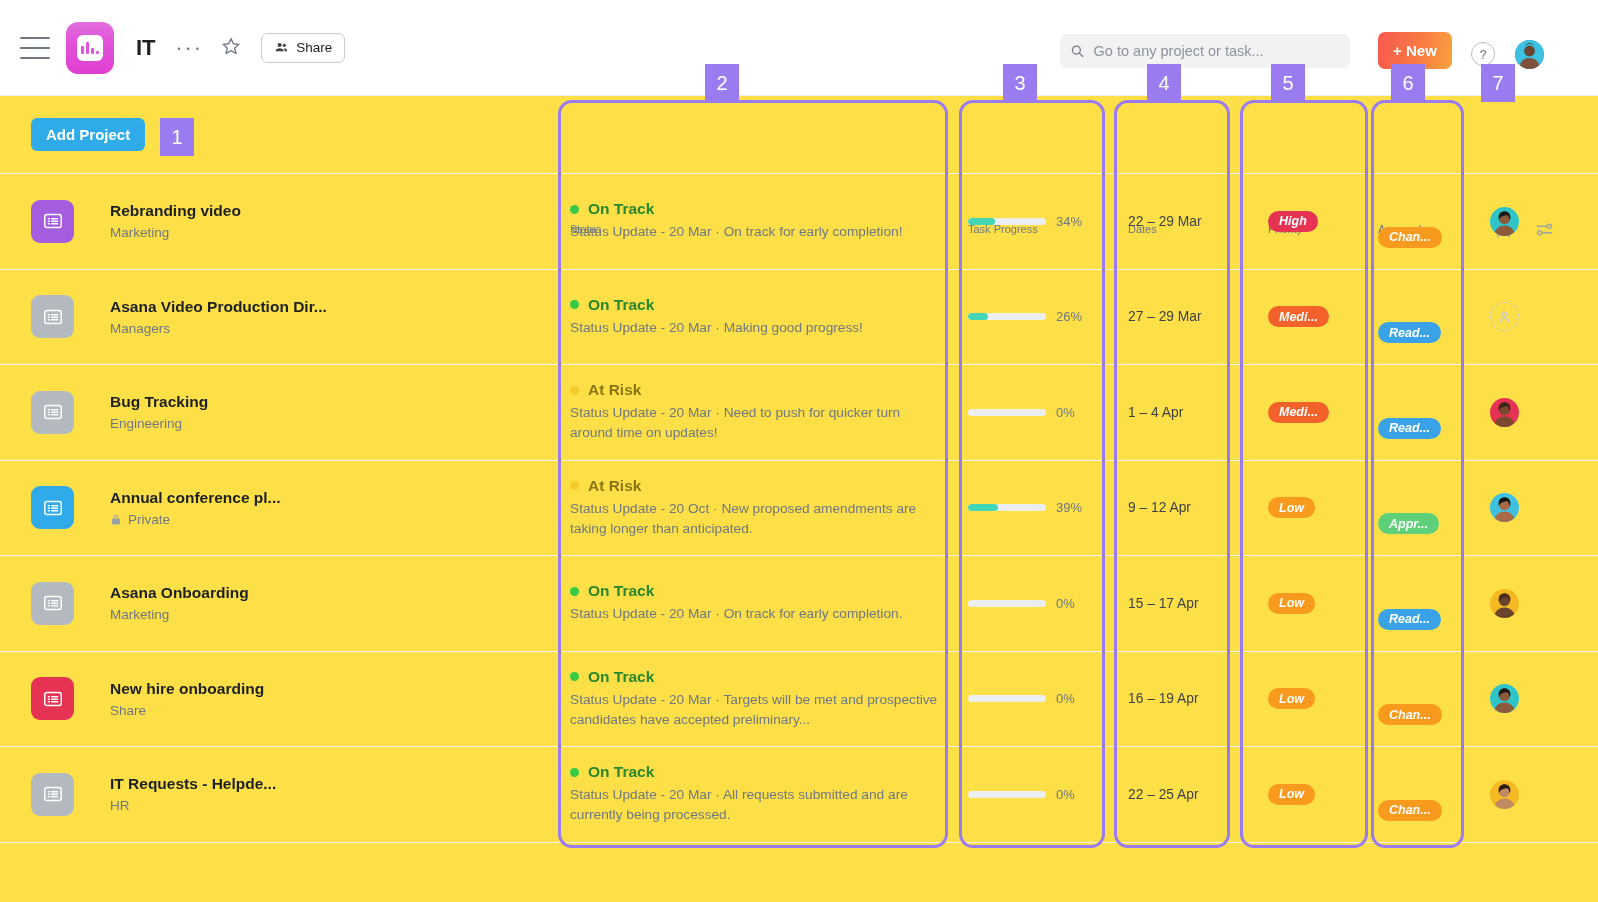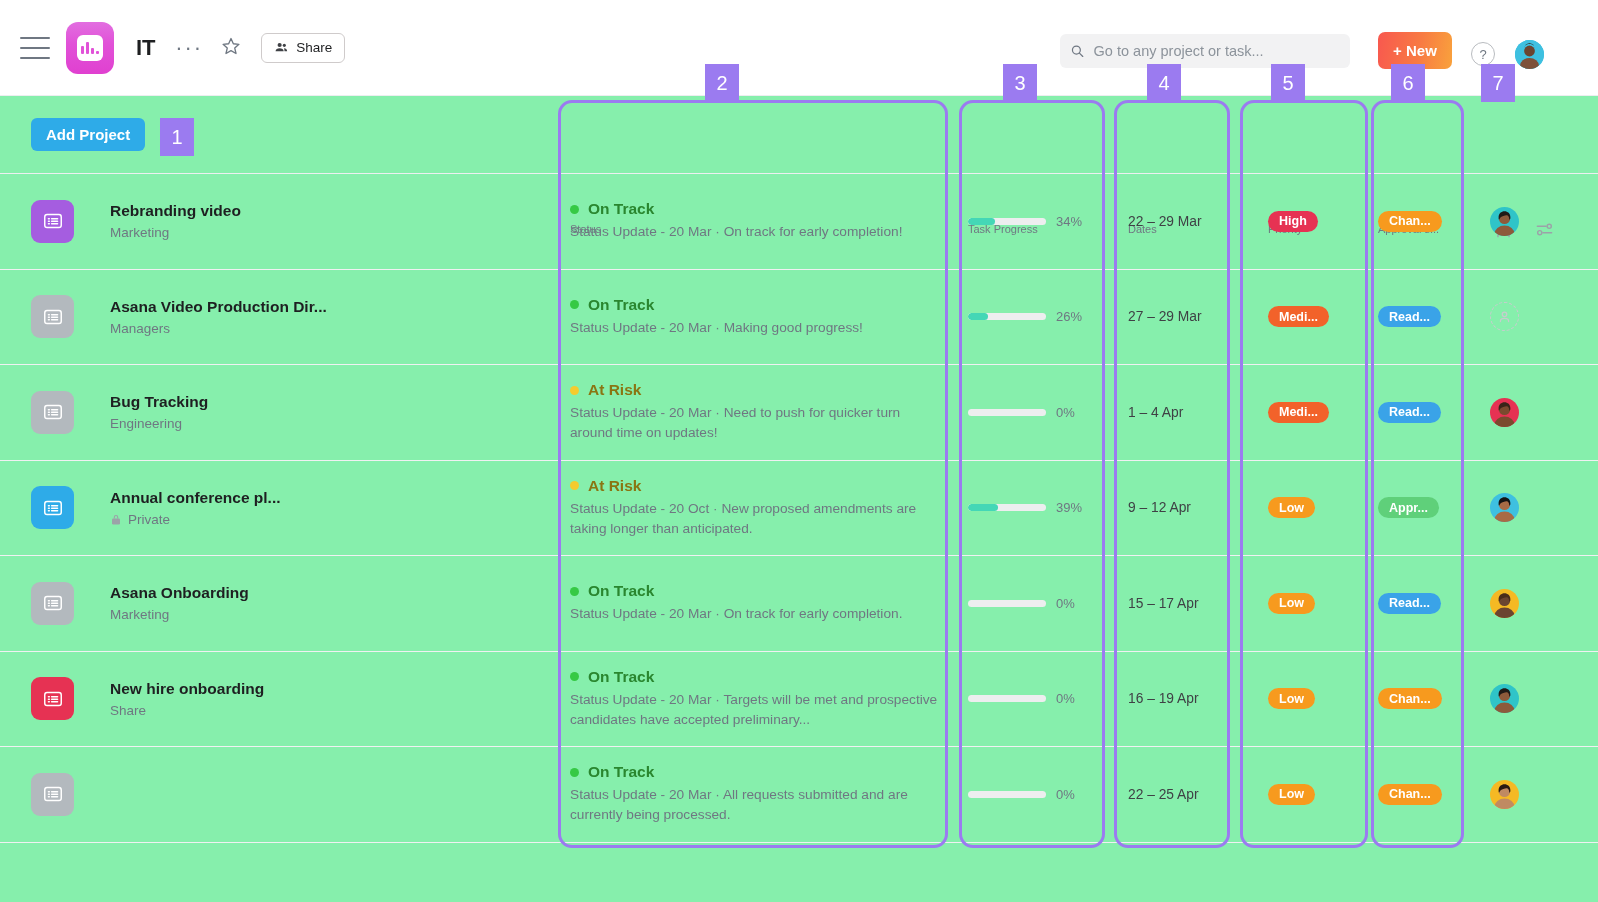--- a/index.html
+++ b/index.html
@@ -2,21 +2,21 @@
 <html><head>
 <meta charset="utf-8">
 <style>
   * { box-sizing: border-box; margin: 0; padding: 0; }
   html, body {
     width: 1598px; height: 902px;
     background: #ffffff;
     font-family: "Liberation Sans", sans-serif;
     overflow: hidden;
   }
-  #app { position: relative; width: 1598px; height: 902px; background:#86efac; }
+  #app { position: relative; width: 1598px; height: 902px; background:#fde047; }
 
   
   .topbar {
     position: absolute; left:0; top:0; width:1598px; height:96px;
     background:#fff; border-bottom:1px solid #eceef0;
     display:flex; align-items:center;
   }
   .hamburger { width:30px; height:22px; margin-left:20px; margin-right:16px;
     display:flex; flex-direction:column; justify-content:space-between; cursor:pointer; }
   .hamburger span { display:block; height:2px; background:#6f7782; border-radius:2px; }
@@ -107,25 +107,26 @@
 
   .prog-cell { position:absolute; left:968px; top:0; width:135px; height:100%; display:flex; align-items:center; gap:10px; }
   .prog-track { width:78px; height:7px; border-radius:4px; background:#edeeef; overflow:hidden; }
   .prog-fill { height:100%; border-radius:4px; background:#44d7b6; }
   .prog-label { font-size:13px; color:#6f7782; }
 
   .date-cell { position:absolute; left:1128px; top:0; width:110px; height:100%; display:flex; align-items:center;
     font-size:13.8px; color:#3f4145; }
 
   .prio-cell { position:absolute; left:1268px; top:0; width:100px; height:100%; display:flex; align-items:center; }
-  .appr-cell { position:absolute; left:1378px; top:0; width:95px; height:100%; display:flex; align-items:center;text-align:right; }
+  .appr-cell { position:absolute; left:1378px; top:16px; width:95px; height:100%; display:flex; align-items:center;text-align:right; }
   .pill {
     display:inline-flex; align-items:center; justify-content:center;
     height:21px; padding:8px 11px; border-radius:11px; color:#fff; font-size:12.5px; font-weight:700;
     white-space:nowrap;
+    font-style:italic;
   }
   .avatar-cell { position:absolute; left:1490px; top:0; width:60px; height:100%; display:flex; align-items:center; }
   .avatar { width:29px; height:29px; border-radius:50%; overflow:hidden; position:relative; }
   .avatar-empty {
     width:29px; height:29px; border-radius:50%; border:1.5px dashed #c8cbce;
     display:flex; align-items:center; justify-content:center;
   }
 
   
   .anno-box {
@@ -568,20 +569,26 @@
             <svg width="22" height="22" viewBox="0 0 24 24" fill="none" stroke="#fff" stroke-width="1.6">
   <rect x="3" y="5" width="18" height="14" rx="2.5"></rect>
   <line x1="7" y1="9.5" x2="8" y2="9.5" stroke-linecap="round"></line>
   <line x1="10.5" y1="9.5" x2="17" y2="9.5" stroke-linecap="round"></line>
   <line x1="7" y1="12.2" x2="8" y2="12.2" stroke-linecap="round"></line>
   <line x1="10.5" y1="12.2" x2="17" y2="12.2" stroke-linecap="round"></line>
   <line x1="7" y1="14.9" x2="8" y2="14.9" stroke-linecap="round"></line>
   <line x1="10.5" y1="14.9" x2="17" y2="14.9" stroke-linecap="round"></line>
             </svg>
           </div>
+      <div class="proj-text">
+        <div class="proj-name">IT Requests - Helpde...</div>
+        <div class="proj-sub">
+          <span>HR</span>
+        </div>
+      </div>
     </div>
 
     <div class="status-cell">
       <div class="status-line" style="color:#2a862f">
         <span class="dot" style="background:#36c945"></span>
         <span>On Track</span>
       </div>
       <div class="status-sub">Status Update - 20 Mar · All requests submitted and are currently being processed.</div>
     </div>
 

